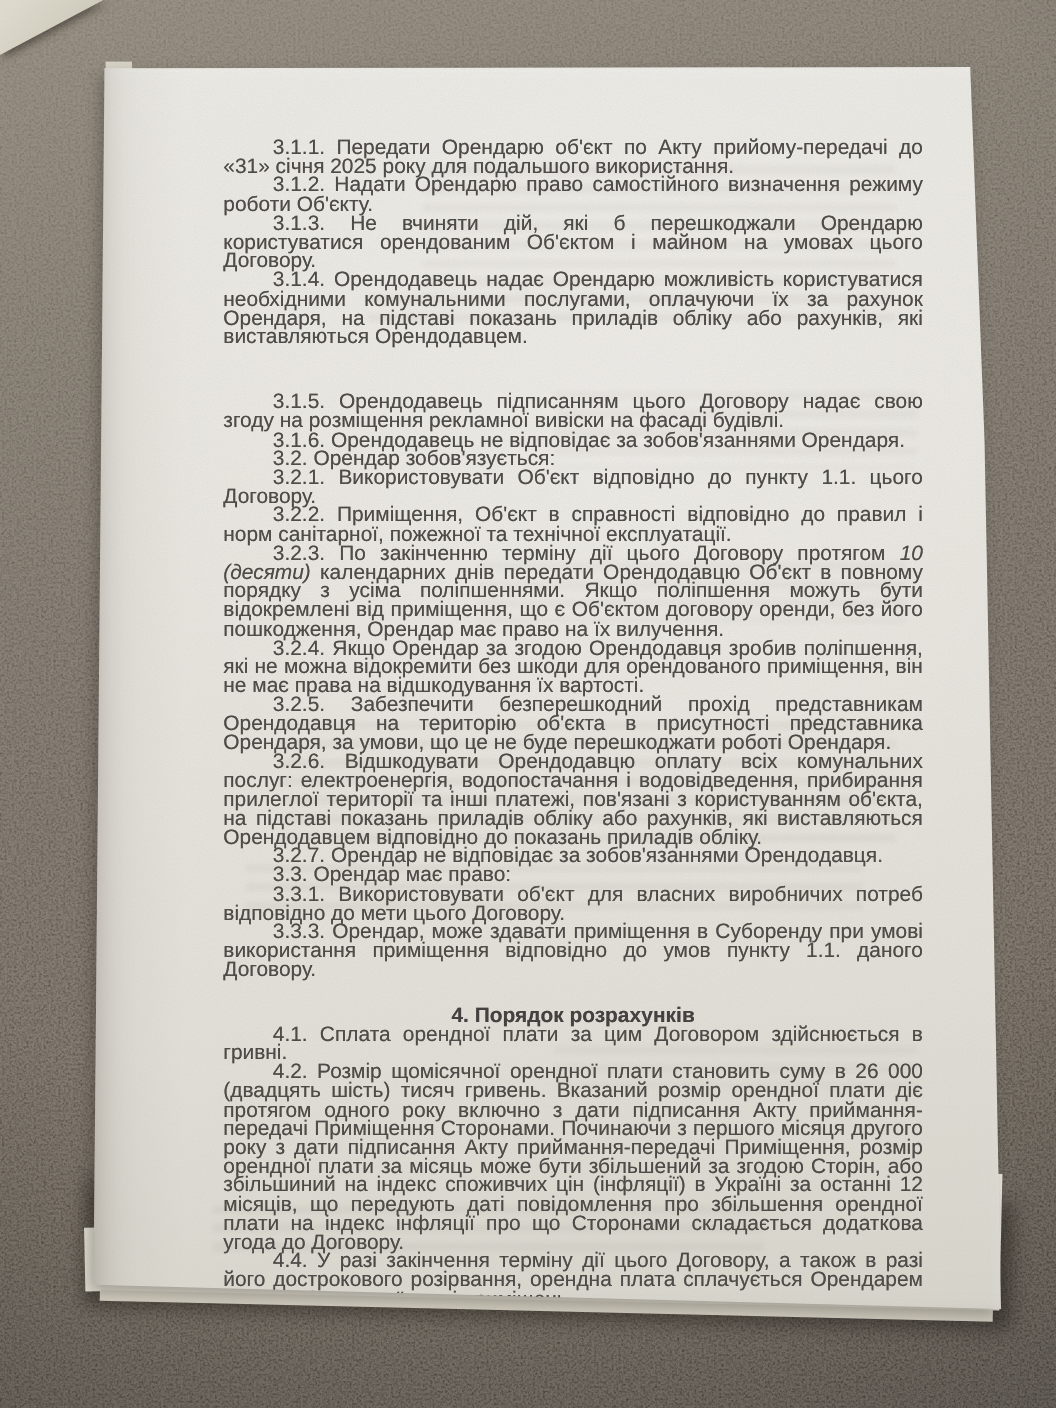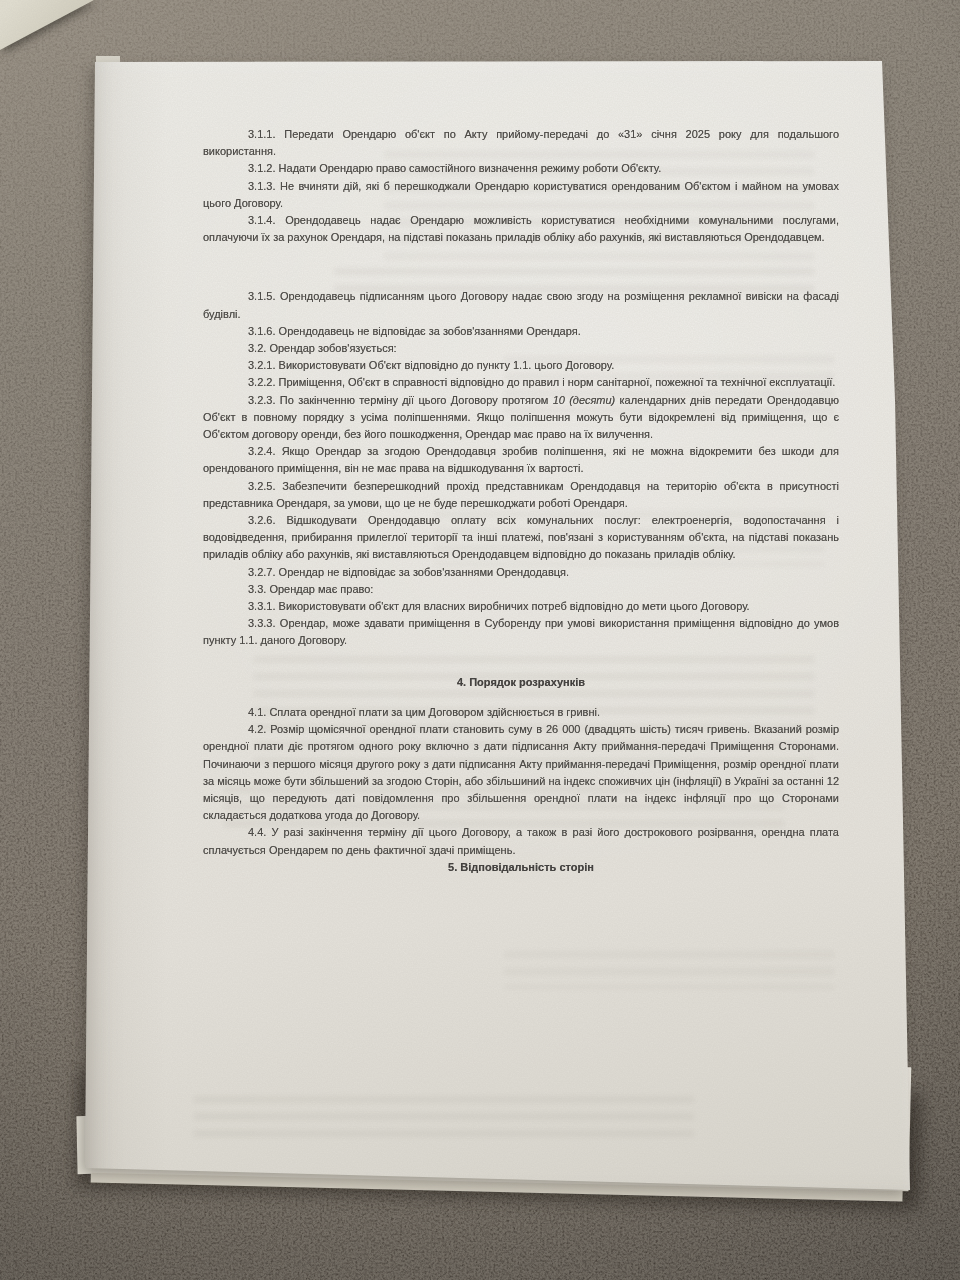--- a/index.html
+++ b/index.html
@@ -66,29 +66,29 @@
   .g3{left:420px;top:300px;width:330px;height:70px;opacity:.10;}
   .g4{left:350px;top:455px;width:390px;height:55px;opacity:.09;}
   .g5{left:170px;top:600px;width:560px;height:114px;opacity:.12;}
   .g6{left:140px;top:730px;width:560px;height:50px;opacity:.12;}
   .g7{left:420px;top:895px;width:330px;height:38px;opacity:.10;}
   .g8{left:110px;top:1040px;width:500px;height:50px;opacity:.13;}
 
   
   .doc{
     position:absolute;left:119px;top:70px;width:636px;
-    font-size:11px;line-height:17.2px;color:#3e3c39;
+    font-size:19px;line-height:17.2px;color:#3e3c39;
     text-shadow:0 0 .6px rgba(72,70,66,.75);
   }
   .doc p{margin:0;text-align:justify;text-indent:45px;}
   .doc p.gap-before{margin-top:42px;}
   .doc p.heading{
     text-align:center;text-indent:0;font-weight:bold;color:#333130;
   }
-  .doc p.h4m{margin-top:24px;margin-bottom:13px;}
+  .doc p.h4m{margin-top:24px;margin-bottom:0;}
   .doc p.h5m{}
   .bold-italic{font-weight:normal;font-style:italic;}
 </style>
 </head>
 <body>
 
 <div class="bg"></div>
 <svg class="noise-bg" width="960" height="1280">
   <filter id="nzA">
       <feTurbulence type="fractalNoise" baseFrequency="0.45" numOctaves="3" seed="11" stitchTiles="stitch"></feTurbulence>

